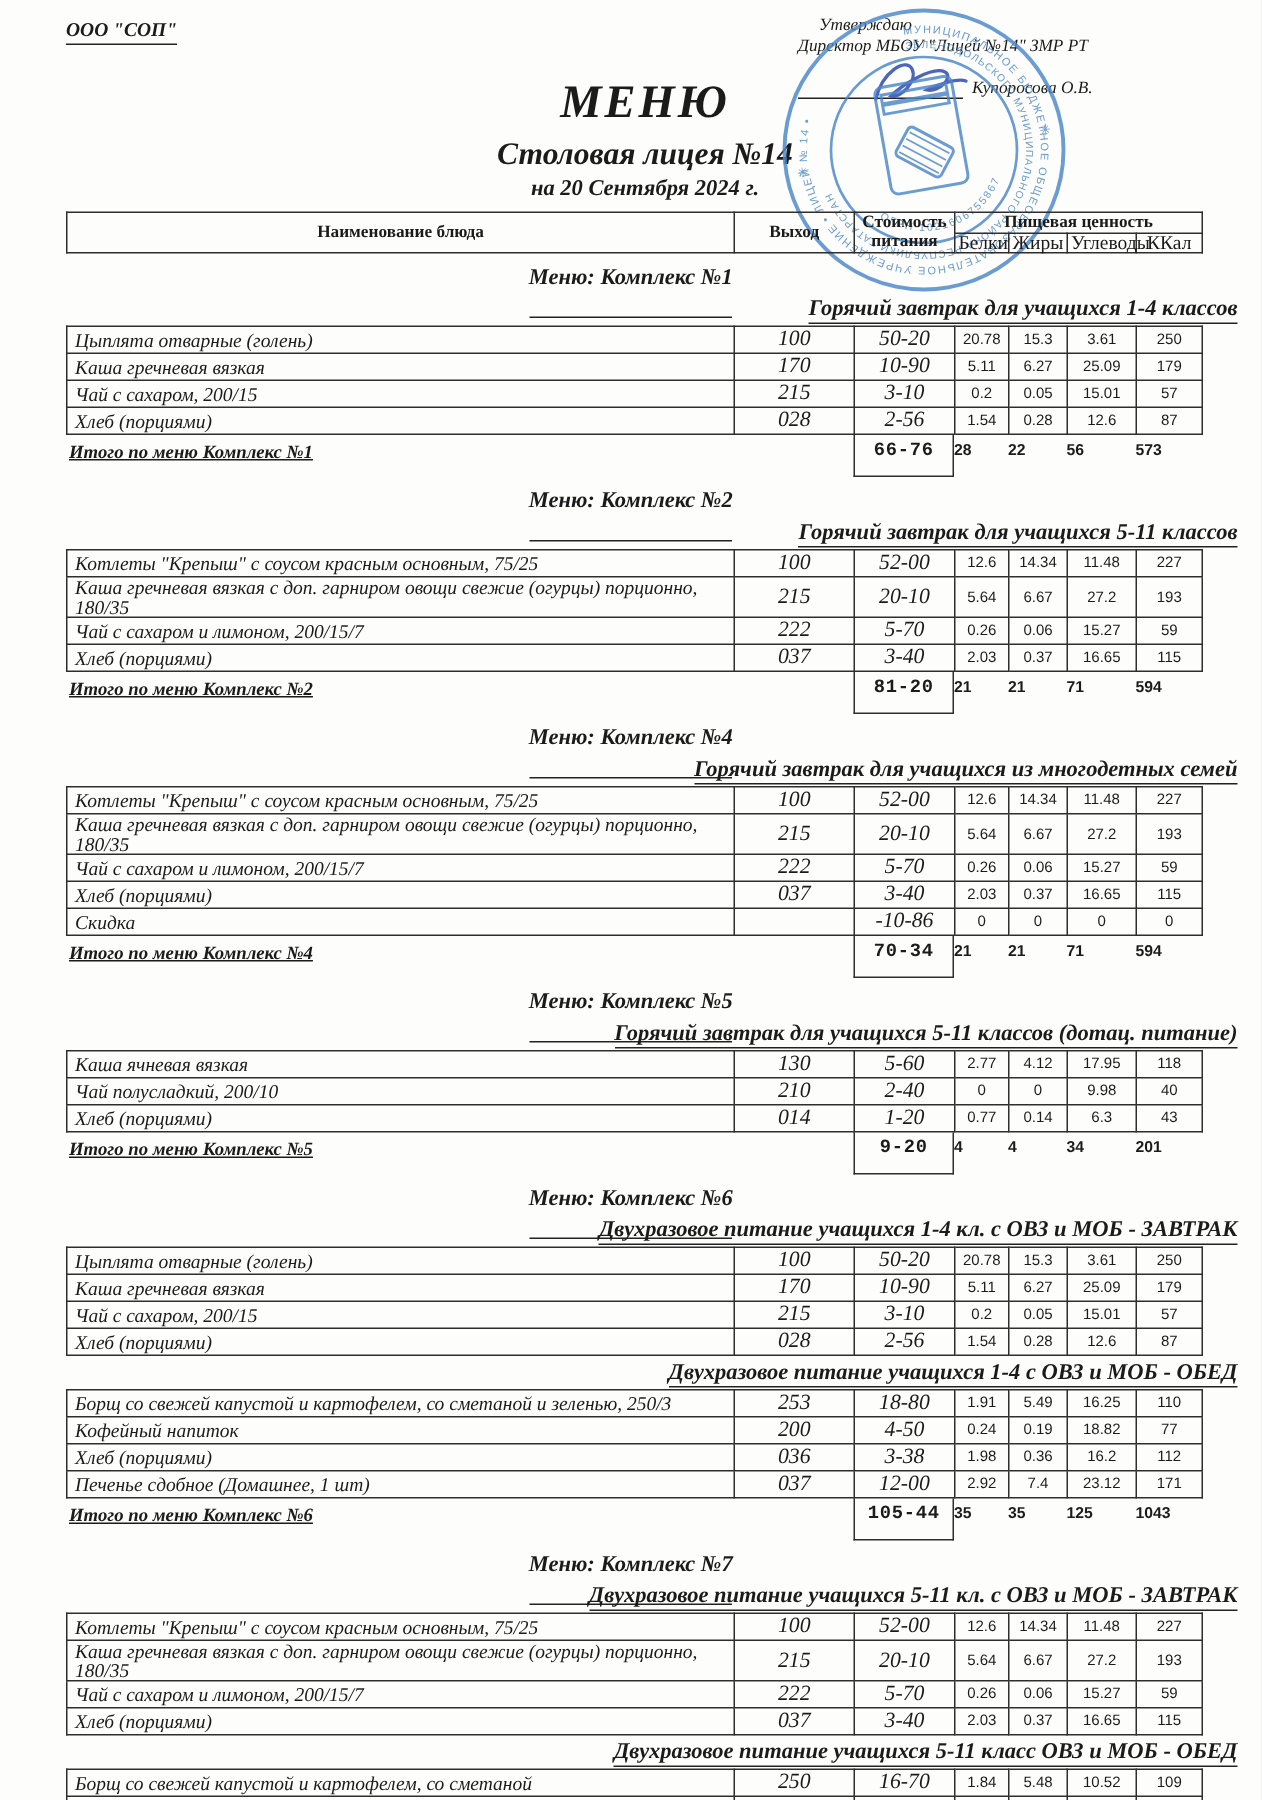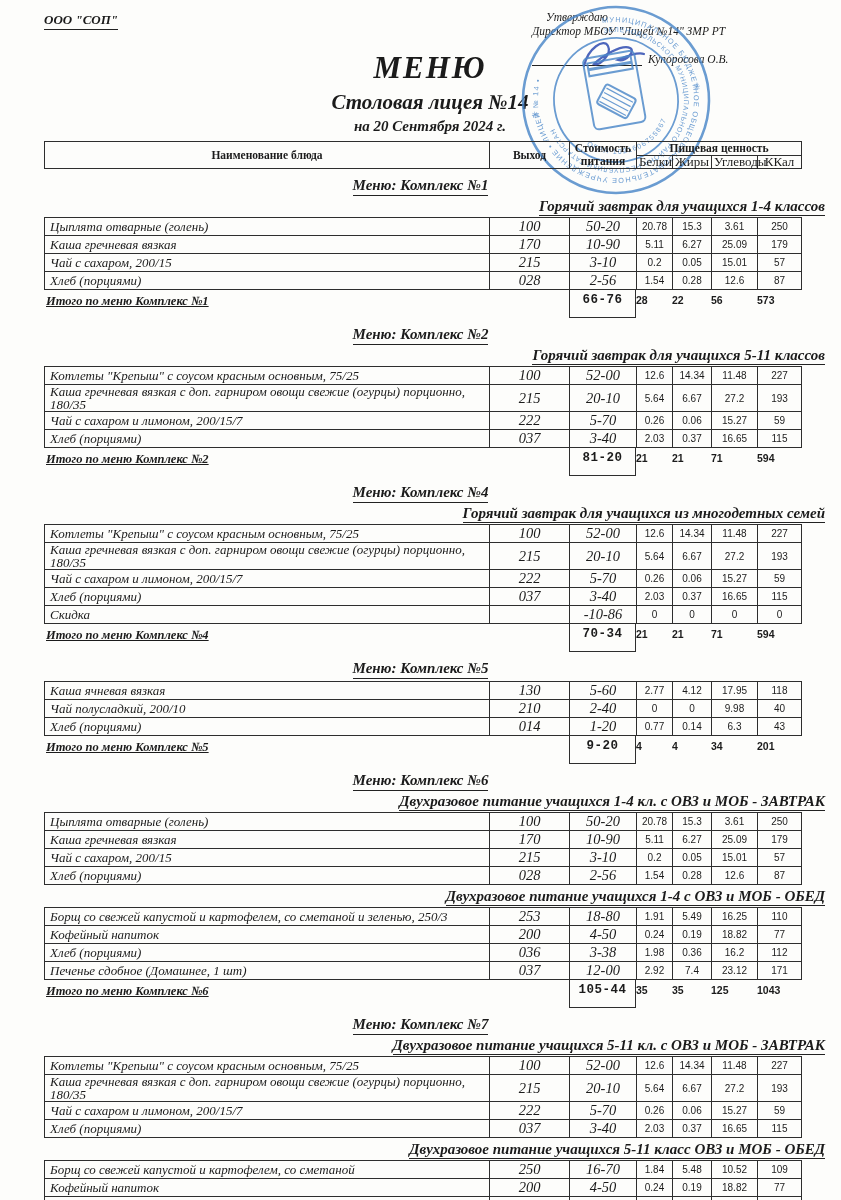--- a/index.html
+++ b/index.html
@@ -24,21 +24,21 @@
   table{border-collapse:collapse;table-layout:fixed;margin-left:44px;width:757px;}
   col.w-name{width:445px}col.w-out{width:80px}col.w-cost{width:67px}
   col.w-p{width:36px}col.w-f{width:39px}col.w-c{width:46px}col.w-k{width:44px}
   .hdr td{border:1px solid #2e2e2e;text-align:center;font-weight:700;font-size:11.5px;line-height:13px;padding:0 2px;}
   .hdr .sub td{font-weight:400;font-size:13px;line-height:12px;}
   .menu-table td{border:1px solid #2e2e2e;height:15px;padding:0 3px;vertical-align:middle;}
   .c-name{font-style:italic;font-size:13px;line-height:13px;padding-left:5px !important;}
   .c-out,.c-cost{font-style:italic;font-size:14.5px;text-align:center;}
   .c-num{font-family:"Liberation Sans","DejaVu Sans",sans-serif;font-size:10px;text-align:center;}
   .section-title{text-align:center;font-weight:700;font-style:italic;font-size:15px;margin:8px 0 4px;}
-  .section-title span{border-bottom:1.5px solid #222;padding-bottom:2px;}
+  .section-title span{border-bottom:1.5px solid #222;padding-bottom:18px;}
   .group-subtitle{text-align:right;font-weight:700;font-style:italic;font-size:15px;margin:3px 16px 2px;}
   .group-subtitle span{border-bottom:1.2px solid #222;padding-bottom:1px;}
   .total-grid{display:grid;grid-template-columns:445px 80px 67px 36px 39px 46px 44px;
               margin-left:44px;align-items:start;margin-bottom:2px;}
   .t-label{font-weight:700;font-style:italic;font-size:12.5px;text-decoration:underline;padding:4px 0 0 2px;}
   .t-cost{border:1px solid #2e2e2e;border-top:none;height:24px;text-align:center;
           font-family:Liberation Mono, monospace;font-weight:700;font-size:12.5px;
           padding-top:3px;letter-spacing:.5px;}
   .t-num{font-family:"Liberation Sans","DejaVu Sans",sans-serif;font-weight:700;font-size:10.5px;
          padding-top:4px;}
@@ -357,20 +357,21 @@
     <div class="t-num">71</div>
     <div class="t-num">594</div>
   </div>
 </div>
   </div>
 
   <div class="section">
     <div class="section-title"><span>Меню: Комплекс №5</span></div>
     <div class="section-body">
   <div>
+    <div class="group-subtitle"><span>Горячий завтрак для учащихся 5-11 классов (дотац. питание)</span></div>
     <table class="menu-table">
       <colgroup>
                   <col class="w-name">
                   <col class="w-out">
                   <col class="w-cost">
                   <col class="w-p">
                   <col class="w-f">
                   <col class="w-c">
                   <col class="w-k">
                 </colgroup>

